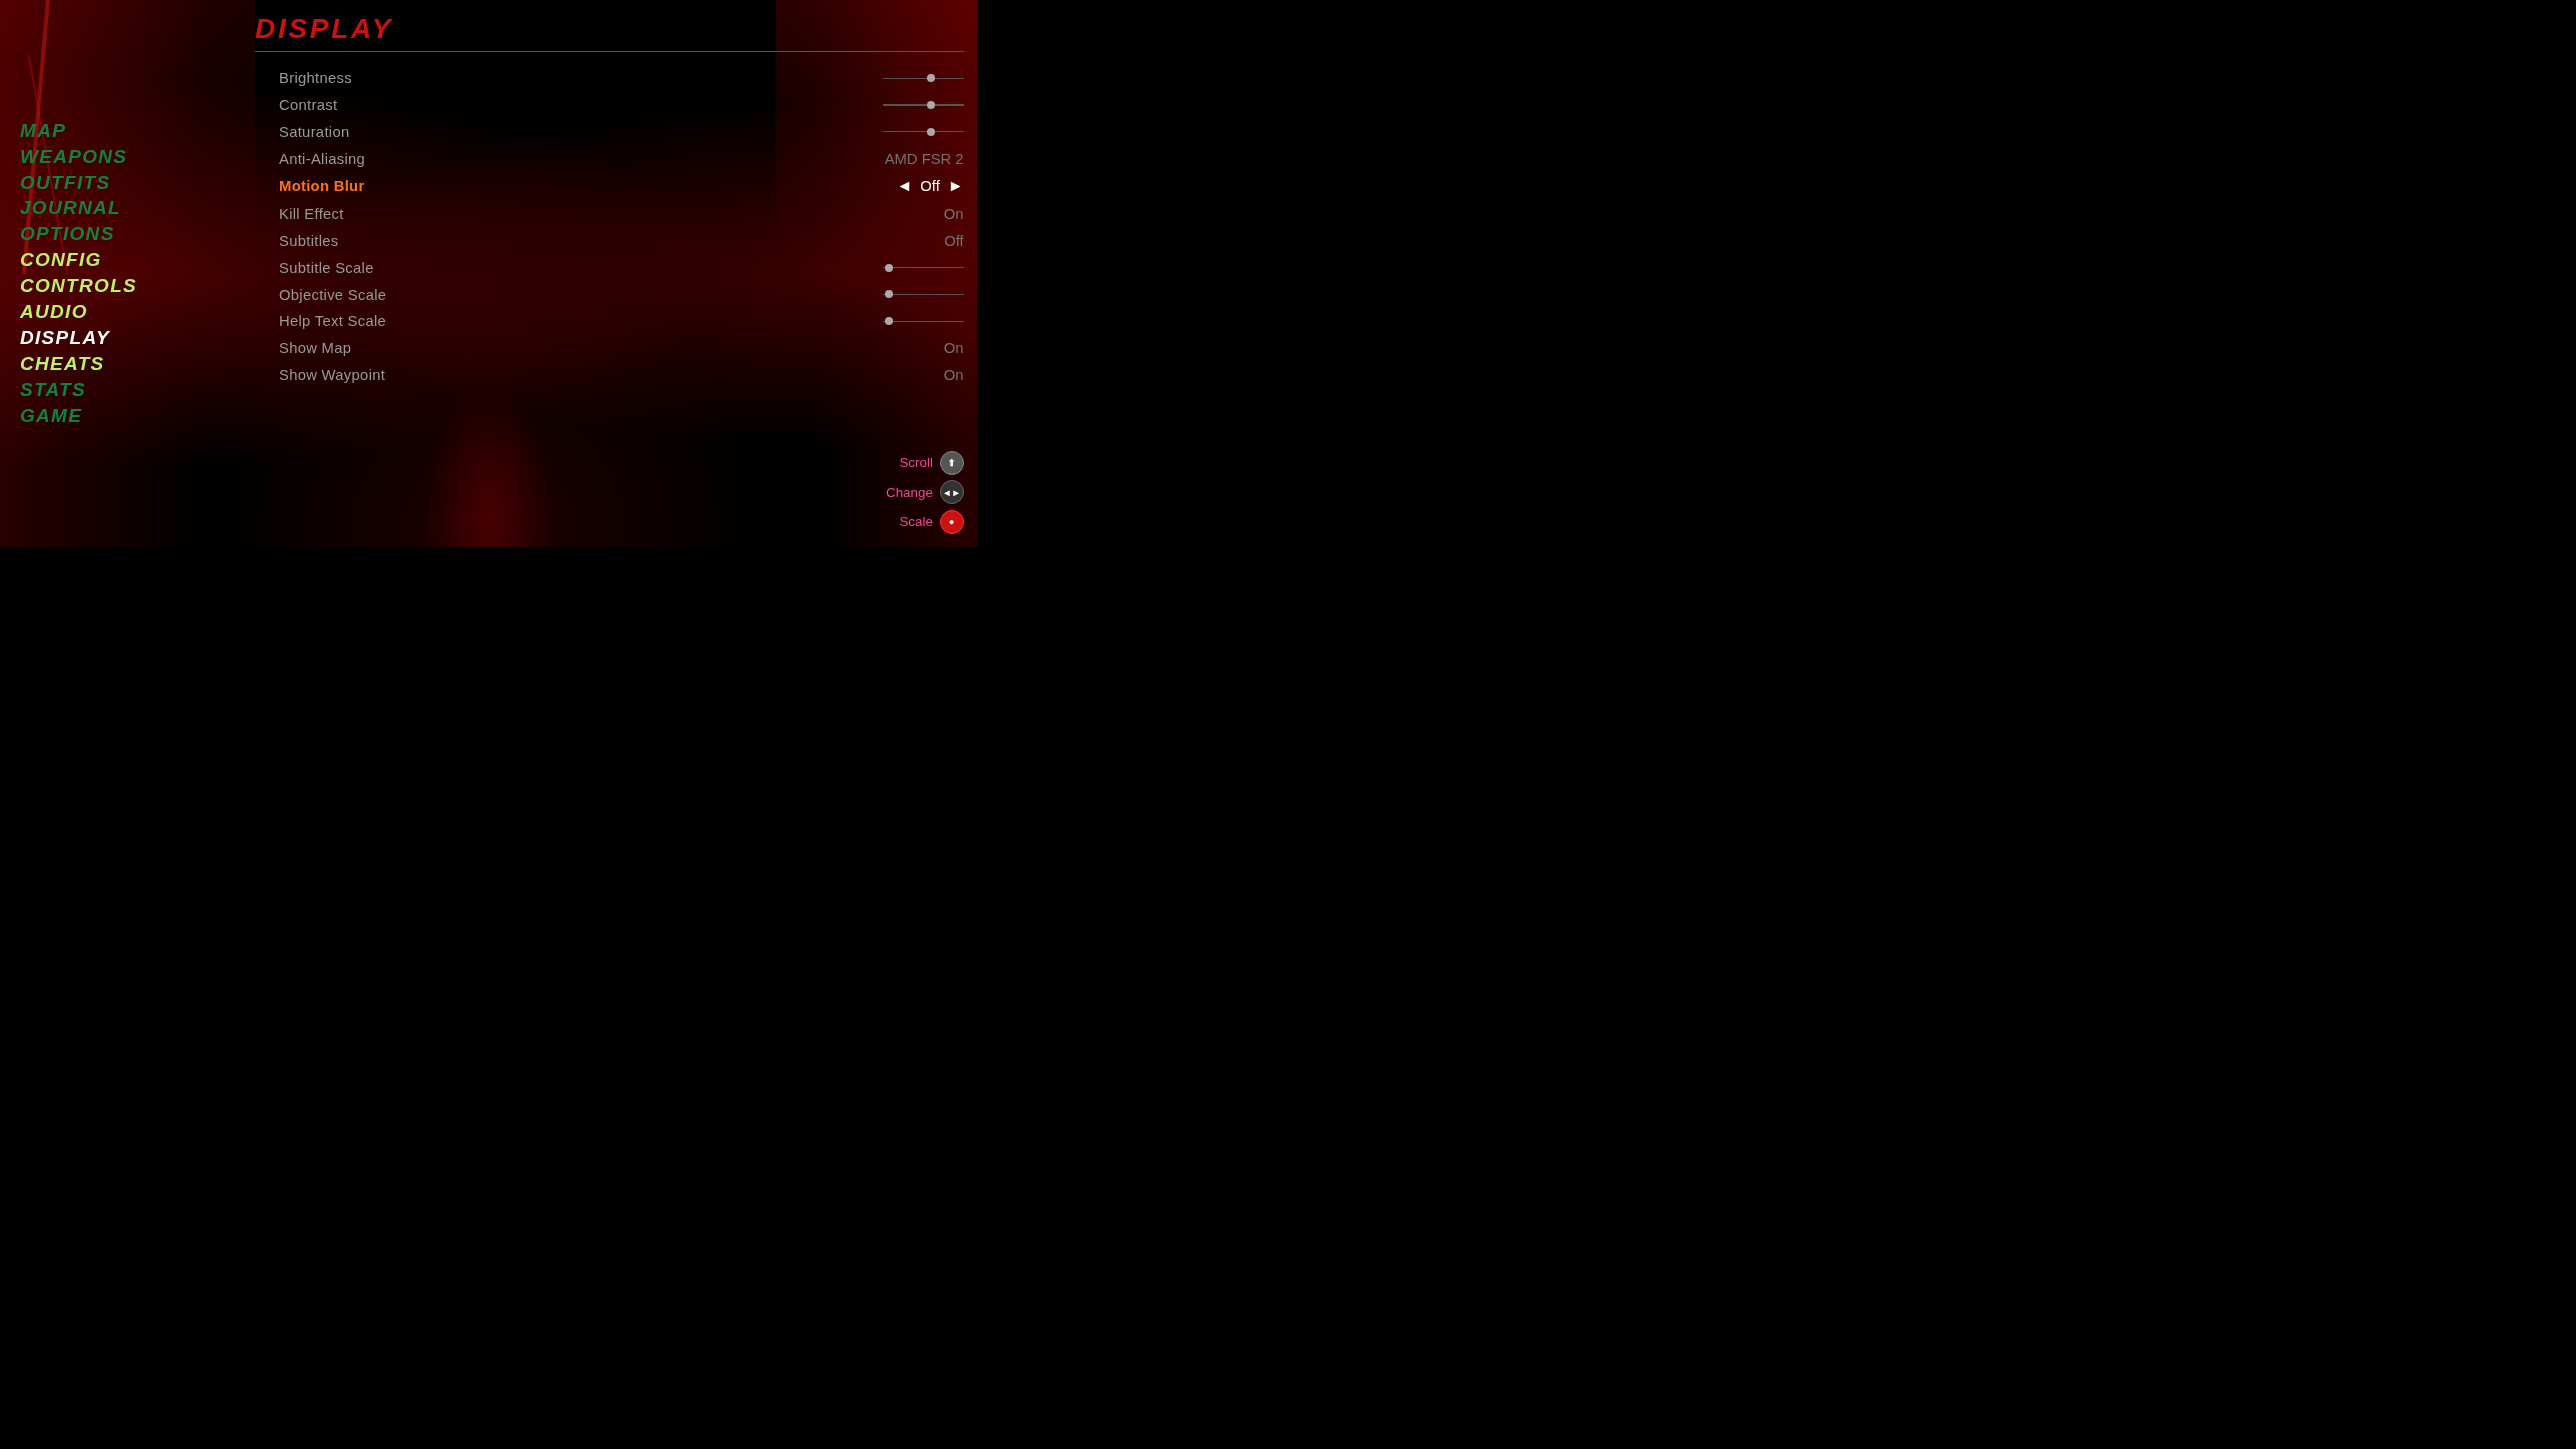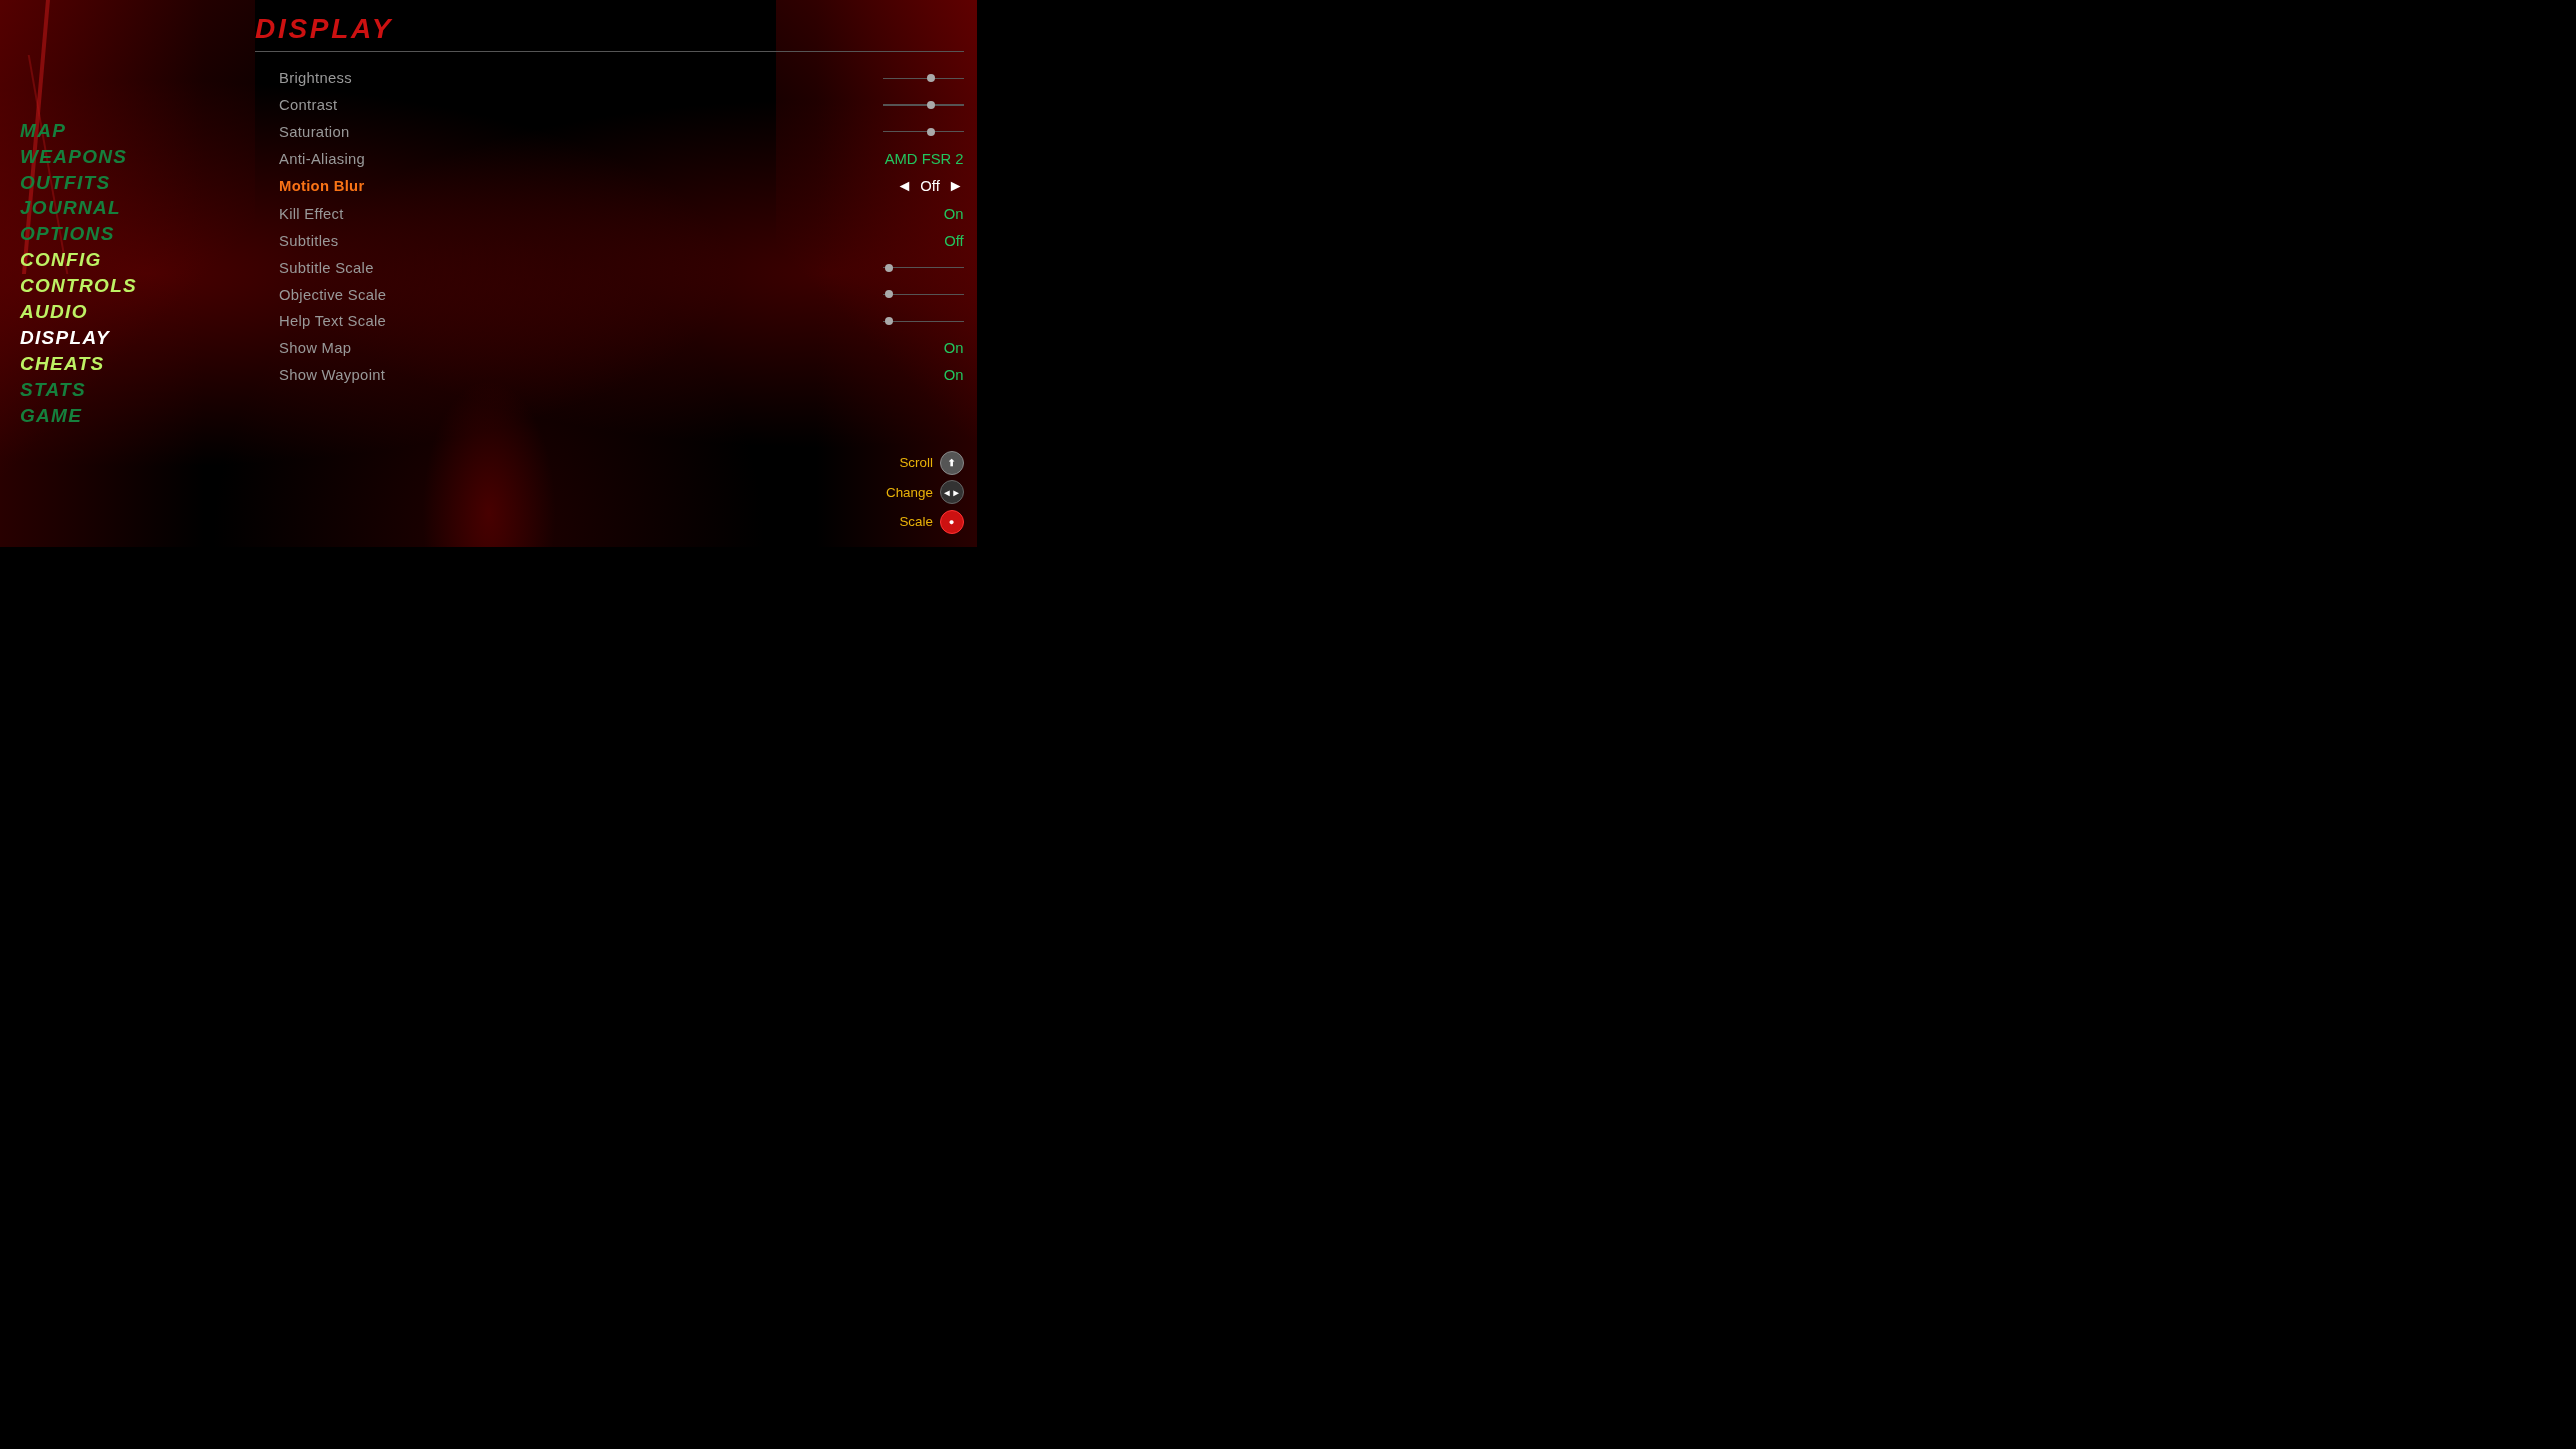--- a/index.html
+++ b/index.html
@@ -174,21 +174,21 @@
     .setting-label {
       font-size: 14.8px;
       color: #999;
       text-transform: capitalize;
       letter-spacing: 0.3px;
       padding-left: 24px;
     }
 
     .setting-value {
       font-size: 14.8px;
-      color: #22c55e;
+      color: #737373;
       display: flex;
       align-items: center;
       gap: 8px;
     }
 
     .setting-value.arrows {
       color: #fff;
     }
 
     .arrow {
@@ -228,21 +228,21 @@
 
     .control-hint {
       display: flex;
       align-items: center;
       gap: 6.7px;
       font-size: 13.4px;
       color: #ccc;
     }
 
     .control-hint-label {
-      color: #eab308;
+      color: #ec4899;
     }
 
     .control-btn {
       width: 24px;
       height: 24px;
       border-radius: 50%;
       display: flex;
       align-items: center;
       justify-content: center;
       font-weight: bold;

